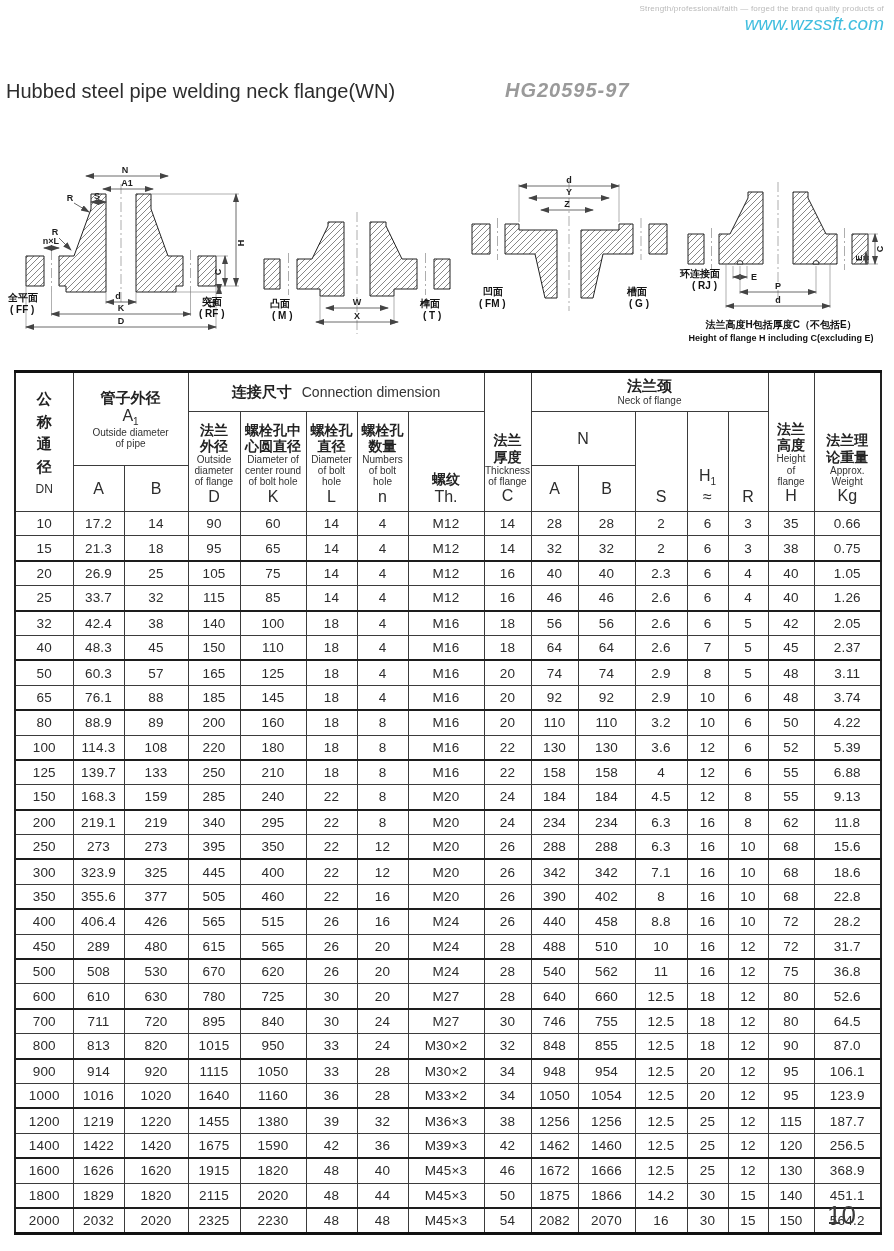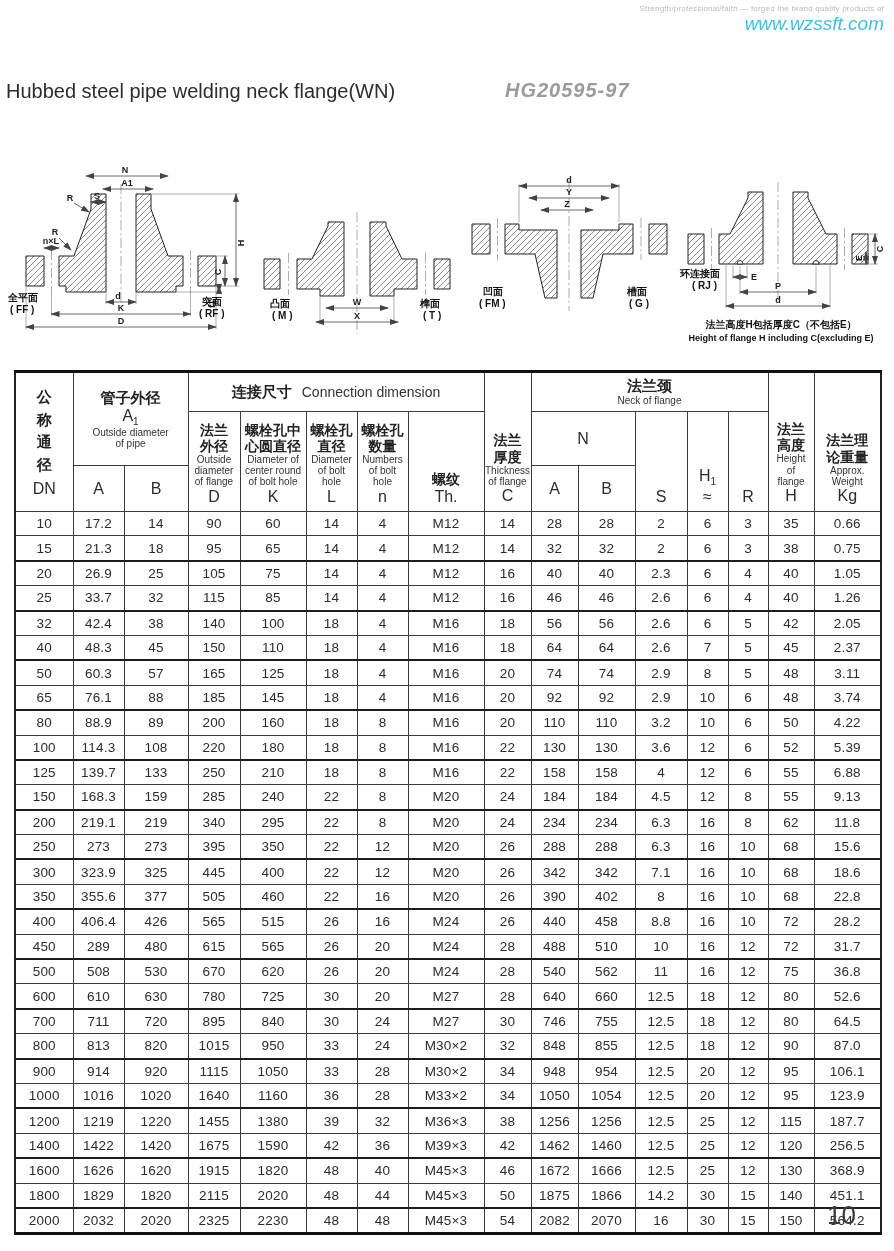--- a/index.html
+++ b/index.html
@@ -36,21 +36,21 @@
   tr.hr1{height:40px} tr.hr2{height:54px} tr.hr3{height:46px}
   .cn{font-size:15px;font-weight:700;white-space:pre-line;line-height:1.2;color:#222}
   .cn-s{font-size:14px;font-weight:700;white-space:pre-line;line-height:1.15;color:#222}
   .en{font-size:10px;font-weight:400;color:#333;white-space:pre-line;line-height:1.12}
   .sym{font-size:16px;font-weight:400}
   .sym sub{font-size:10px}
   .stk{display:flex;flex-direction:column;justify-content:flex-end;align-items:center;padding:4px 0;box-sizing:border-box}
   .stk2{height:96px}
   .stk3{height:134px}
   .vert{font-size:15px;font-weight:700;white-space:pre-line;line-height:1.5;color:#222}
-  .dnletters{font-size:16px;font-weight:400;margin-top:4px}
+  .dnletters{font-size:12px;font-weight:400;margin-top:4px}
   .conn-en{font-size:14px;margin-left:10px;font-weight:400;color:#333}
 
   .pageno{position:absolute;top:1200px;right:38px;font-size:26px;color:#3a3a3a}
 </style>
 </head>
 <body>
 
 <div class="page">
 
   <div class="slogan">Strength/professional/faith — forged the brand quality products of</div>

